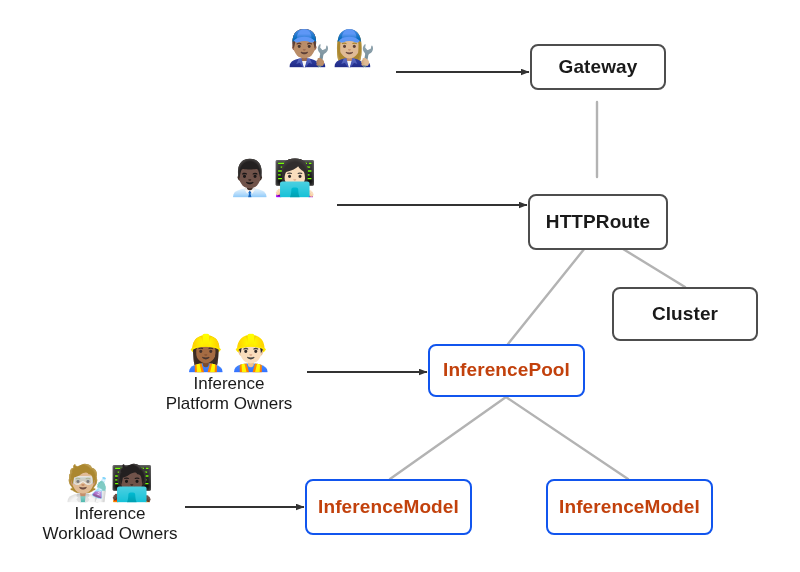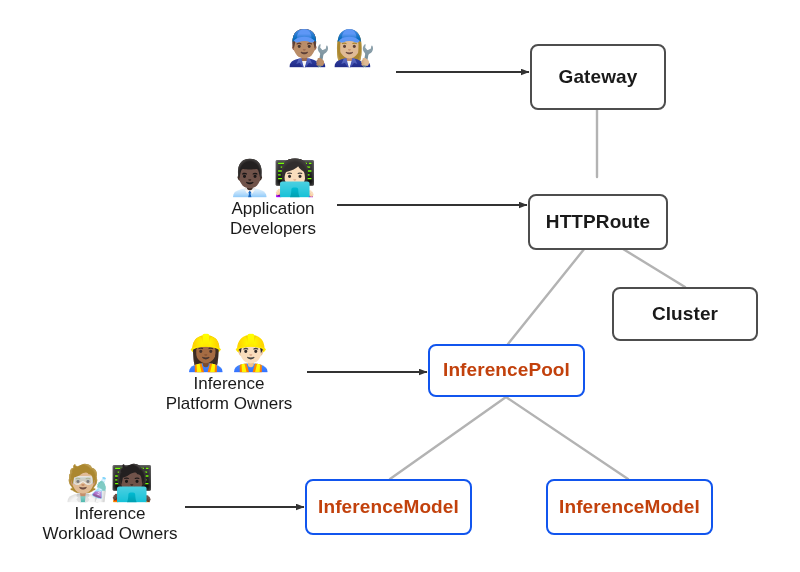--- a/index.html
+++ b/index.html
@@ -104,21 +104,21 @@
       </g>
     <g id="persona-arrows">
         <line x1="396" y1="72" x2="529" y2="72" stroke="#333333" stroke-width="2.2" marker-end="url(#arrowhead)"></line>
         <line x1="337" y1="205" x2="527" y2="205" stroke="#333333" stroke-width="2.2" marker-end="url(#arrowhead)"></line>
         <line x1="307" y1="372" x2="427" y2="372" stroke="#333333" stroke-width="2.2" marker-end="url(#arrowhead)"></line>
         <line x1="185" y1="507" x2="304" y2="507" stroke="#333333" stroke-width="2.2" marker-end="url(#arrowhead)"></line>
       </g>
   </svg>
 
   <div id="nodes">
-      <div class="node core" style="left: 530px; top: 44px; width: 136px; height: 66px;">
+      <div class="node core" style="left: 530px; top: 44px; width: 136px; height: 46px;">
         <span class="node-label">Gateway</span>
       </div>
       <div class="node core" style="left: 528px; top: 194px; width: 140px; height: 56px;">
         <span class="node-label">HTTPRoute</span>
       </div>
       <div class="node core" style="left: 612px; top: 287px; width: 146px; height: 54px;">
         <span class="node-label">Cluster</span>
       </div>
       <div class="node ext" style="left: 428px; top: 344px; width: 157px; height: 53px;">
         <span class="node-label">InferencePool</span>
@@ -129,22 +129,20 @@
       <div class="node ext" style="left: 546px; top: 479px; width: 167px; height: 56px;">
         <span class="node-label">InferenceModel</span>
       </div>
     </div>
   <div id="personas">
       <div class="persona" style="left: 232px; top: 30px;">
         <div class="persona-icons">👨🏽‍🔧👩🏼‍🔧</div>
       </div>
       <div class="persona" style="left: 173px; top: 160px;">
         <div class="persona-icons">👨🏿‍💼👩🏻‍💻</div>
-        <div class="persona-name">Application
-Developers</div>
       </div>
       <div class="persona" style="left: 129px; top: 335px;">
         <div class="persona-icons">👷🏾‍♀️👷🏻‍♂️</div>
         <div class="persona-name">Inference
 Platform Owners</div>
       </div>
       <div class="persona" style="left: 10px; top: 465px;">
         <div class="persona-icons">🧑🏼‍🔬🧑🏿‍💻</div>
         <div class="persona-name">Inference
 Workload Owners</div>

